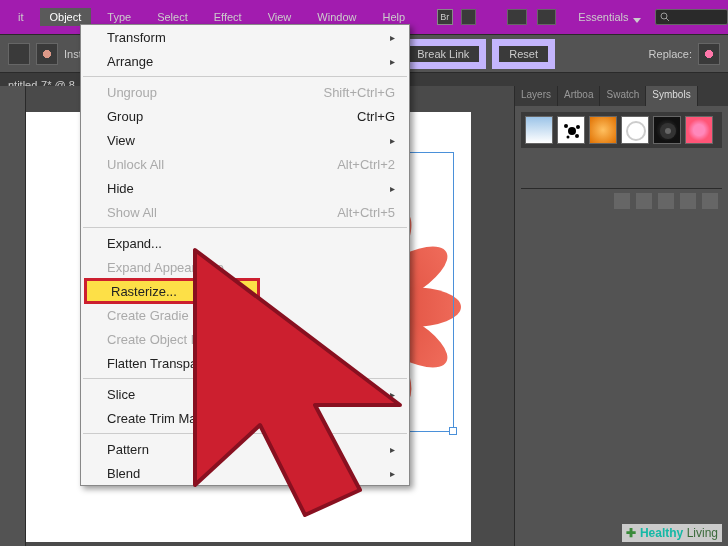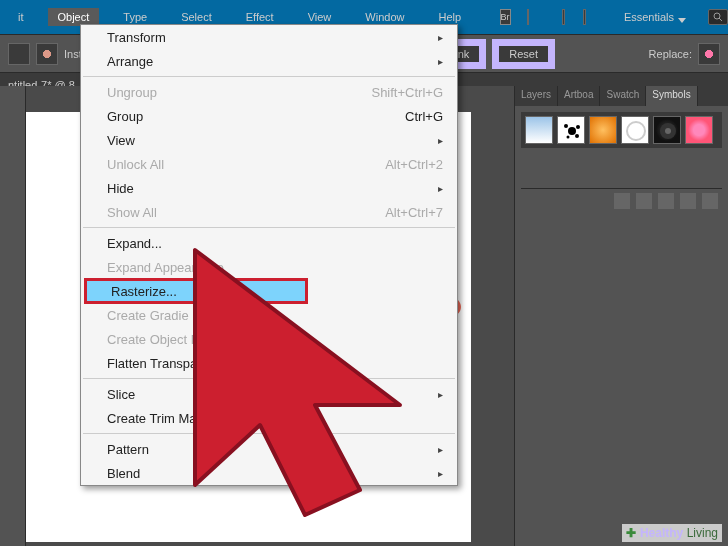--- a/index.html
+++ b/index.html
@@ -1,18 +1,18 @@
 <!DOCTYPE html>
 <html><head>
 <meta charset="utf-8">
 <style>
 * { margin: 0; padding: 0; box-sizing: border-box; font-family: "Segoe UI", Tahoma, sans-serif; }
 body { width: 728px; height: 546px; background: #4a4a4a; overflow: hidden; position: relative; }
 
-.menubar { height: 35px; background: #0369a1; display: flex; align-items: center; padding-left: 8px; gap: 14px; color: #ccc; font-size: 11px; border-bottom: 1px solid #2a2a2a; }
+.menubar { height: 35px; background: #a21caf; display: flex; align-items: center; padding-left: 8px; gap: 6px; color: #ccc; font-size: 11px; border-bottom: 1px solid #2a2a2a; }
 .menubar .item { padding: 3px 10px; cursor: default; }
 .menubar .item.active { background: #5a5a5a; color: #fff; text-align: center; }
 .menubar .sep { flex: 1; }
 .menubar .br-box { display:inline-flex; align-items:center; justify-content:center; width:20px; height:16px; border:1px solid #888; font-size:9px; background:#3a3a3a; }
 .menubar .dd { width:18px; height:16px; background:#3a3a3a; border:1px solid #666; margin:0 2px; }
 .menubar .workspace { padding: 3px 8px; display:flex; align-items:flex-end; gap:4px; }
 .menubar .search { width: 90px; height: 16px; background:#2a2a2a; border:1px solid #666; border-radius:2px; display:flex; align-items:center; padding:0 4px; color:#999; font-size:10px; }
 
 .toolbar { height: 38px; background: #535353; display:flex; align-items:center; padding: 0 8px; gap: 6px; color:#ccc; font-size:11px; border-bottom:1px solid #2a2a2a; }
 .toolbar .ico { width:22px; height:22px; background:#3a3a3a; border:1px solid #666; }
@@ -39,33 +39,33 @@
 .panels { position:absolute; right:0; top:0; width:214px; bottom:0; background:#535353; border-left:1px solid #2a2a2a; }
 .panel-tabs { display:flex; height:20px; background:#3a3a3a; font-size:10px; color:#999; }
 .panel-tabs .t { padding:3px 6px; border-right:1px solid #2a2a2a; }
 .panel-tabs .t.active { background:#535353; color:#ddd; }
 .panel-body { padding:6px; }
 .swatch-row { display:flex; flex-wrap:wrap; gap:4px; padding:4px; background:#3a3a3a; }
 .sw { width:28px; height:28px; border:1px solid #666; }
 .panel-footer { display:flex; gap:6px; padding:4px; justify-content:flex-end; border-top:1px solid #2a2a2a; margin-top:40px; }
 .panel-footer .pficon { width:16px; height:16px; background:#666; }
 
-.dropdown { position:absolute; left:80px; top:24px; width:378px; background:#f5f5f5; border:1px solid #888; box-shadow: 3px 3px 6px rgba(0,0,0,0.4); font-size:13px; color:#222; z-index:10; }
+.dropdown { position:absolute; left:80px; top:24px; width:330px; background:#f5f5f5; border:1px solid #888; box-shadow: 3px 3px 6px rgba(0,0,0,0.4); font-size:13px; color:#222; z-index:10; }
 .dropdown .mi { display:flex; justify-content:space-between; align-items:center; padding:4px 14px 4px 26px; height:24px; }
 .dropdown .mi.sub::after { content:'▸'; font-size:10px; color:#444; }
 .dropdown .mi.disabled { color:#aaa; }
-.dropdown .mi.hover { background:#7dd3fc;text-align:right; }
+.dropdown .mi.hover { background:#fde047;text-align:right; }
 .dropdown .divider { height:1px; background:#ccc; margin:3px 2px; }
 .dropdown .mi.highlighted { outline: 3px solid #cc1f2f; outline-offset:-2px; margin-left: 4px; margin-right: 150px; }
 
 .big-cursor { position:absolute; left:175px; top:240px; width:330px; height:290px; z-index:20; pointer-events:none; }
 
 .watermark { position:absolute; right:6px; bottom:4px; font-size:12px; color:#3a6a3a; display:flex; align-items:center; gap:4px; background:rgba(255,255,255,0.7); padding:2px 4px; }
 .watermark .plus { color:#3a8a3a; font-weight:bold; }
-.watermark b { color:#c4b5fd; }
+.watermark b { color:#14b8a6; }
 
 .tri-down { display:inline-block; width:0; height:0; border-left:4px solid transparent; border-right:4px solid transparent; border-top:5px solid #ccc; }
 </style>
 </head>
 <body>
 
 <div class="menubar">
   <span class="item">it</span>
   <span class="item active">Object</span>
   <span class="item">Type</span>
@@ -190,21 +190,21 @@
     </div>
     <div class="mi disabled">
       <span>Unlock All</span>
       <span>Alt+Ctrl+2</span>
     </div>
     <div class="mi sub">
       <span>Hide</span>
     </div>
     <div class="mi disabled">
       <span>Show All</span>
-      <span>Alt+Ctrl+7</span>
+      <span>Alt+Ctrl+5</span>
     </div>
     <div class="divider"></div>
     <div class="mi">
       <span>Expand...</span>
     </div>
     <div class="mi disabled">
       <span>Expand Appearance</span>
     </div>
     <div class="mi hover highlighted">
       <span>Rasterize...</span>

